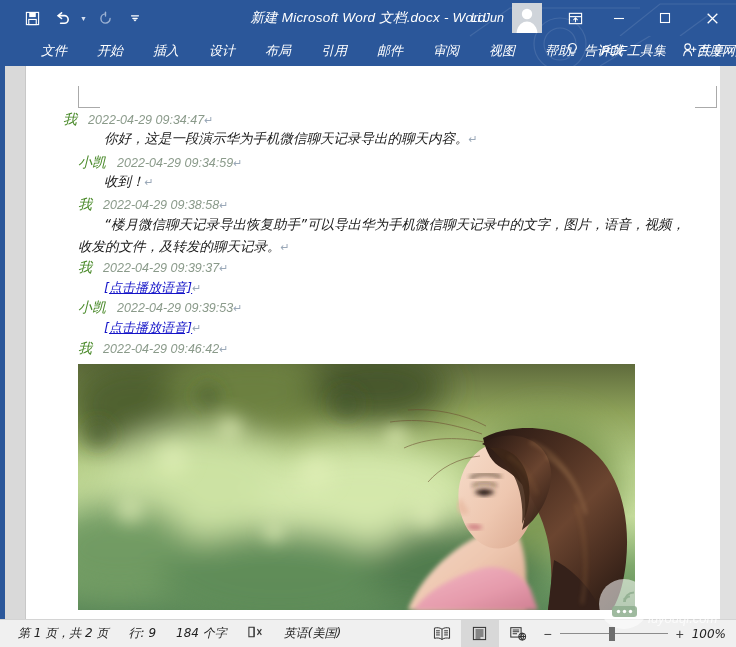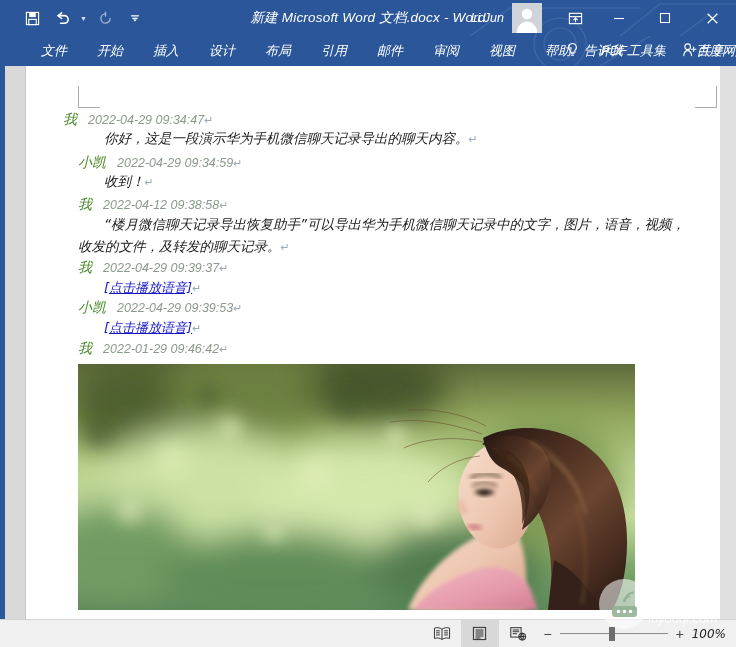--- a/index.html
+++ b/index.html
@@ -439,21 +439,21 @@
         <div class="row" style="left:52px; top:86px;">
           <span class="sender">小凯</span>
           <span class="ts">2022-04-29 09:34:59</span><span class="pilcrow">↵</span>
         </div>
         <div class="row body-line" style="left:78px; top:105px;">
           <span>收到！</span><span class="pilcrow">↵</span>
         </div>
 
         <div class="row" style="left:52px; top:128px;">
           <span class="sender">我</span>
-          <span class="ts">2022-04-12 09:38:58</span><span class="pilcrow">↵</span>
+          <span class="ts">2022-04-29 09:38:58</span><span class="pilcrow">↵</span>
         </div>
         <div class="row body-line" style="left:78px; top:148px;">
           <span>“楼月微信聊天记录导出恢复助手”可以导出华为手机微信聊天记录中的文字，图片，语音，视频，</span>
         </div>
         <div class="row body-line" style="left:52px; top:170px;">
           <span>收发的文件，及转发的聊天记录。</span><span class="pilcrow">↵</span>
         </div>
 
         <div class="row" style="left:52px; top:191px;">
           <span class="sender">我</span>
@@ -466,21 +466,21 @@
         <div class="row" style="left:52px; top:231px;">
           <span class="sender">小凯</span>
           <span class="ts">2022-04-29 09:39:53</span><span class="pilcrow">↵</span>
         </div>
         <div class="row" style="left:78px; top:251px;">
           <span class="vlink">[点击播放语音]</span><span class="pilcrow">↵</span>
         </div>
 
         <div class="row" style="left:52px; top:272px;">
           <span class="sender">我</span>
-          <span class="ts">2022-01-29 09:46:42</span><span class="pilcrow">↵</span>
+          <span class="ts">2022-04-29 09:46:42</span><span class="pilcrow">↵</span>
         </div>
       </div>
 
       <div class="photo">
         <svg width="557" height="246" viewBox="0 0 557 246" preserveAspectRatio="none">
           <defs>
             <linearGradient id="bgA" x1="0" y1="0" x2="0" y2="1">
               <stop offset="0%" stop-color="#5f6b3c"></stop>
               <stop offset="20%" stop-color="#8fa35b"></stop>
               <stop offset="42%" stop-color="#b9d18c"></stop>
@@ -615,20 +615,33 @@
         <path d="M28.5 24 a5.5 5.5 0 0 1 5.5 -5.5" stroke="#8fae8f" stroke-width="2.1" fill="none"></path>
         <path d="M28.5 24 a9.5 9.5 0 0 1 9.5 -9.5" stroke="#8fae8f" stroke-width="2.1" fill="none"></path>
         <path d="M28.5 24 L28.5 20" stroke="#8fae8f" stroke-width="2.1"></path>
       </g>
       <text x="48" y="28" font-family="DejaVu Sans, sans-serif" font-size="23" fill="#ffffff" opacity="0.92">路由器</text>
       <text x="52" y="45" font-family="Liberation Sans, sans-serif" font-size="13" fill="#ffffff" opacity="0.78">luyouqi.com</text>
     </svg>
   </div>
 
   <div class="statusbar">
+    <div class="sb-left">
+      <div class="sb-item">第 1 页，共 2 页</div>
+      <div class="sb-item">行: 9</div>
+      <div class="sb-item">184 个字</div>
+      <div class="sb-item">
+        <svg width="17" height="14" viewBox="0 0 18 14" fill="none" stroke="#333333" stroke-width="1.1">
+          <path d="M2 2 H7.5 V12 H2 Z"></path>
+          <path d="M7.5 2 V12"></path>
+          <path d="M11 4 L15.2 10 M15.2 4 L11 10" stroke-width="1.2"></path>
+        </svg>
+      </div>
+      <div class="sb-item">英语(美国)</div>
+    </div>
 
     <div class="sb-right">
       <div class="viewbtn">
         <svg width="18" height="15" viewBox="0 0 20 16" fill="none" stroke="#333333" stroke-width="1.1">
           <path d="M10 3.2 C7.5 1.4 4.4 1.2 1.6 2 V13.4 C4.4 12.6 7.5 12.8 10 14.6"></path>
           <path d="M10 3.2 C12.5 1.4 15.6 1.2 18.4 2 V13.4 C15.6 12.6 12.5 12.8 10 14.6"></path>
           <path d="M10 3.2 V14.6"></path>
           <path d="M3.4 5 H7.6 M3.4 7.3 H7.6 M3.4 9.6 H7.6"></path>
           <path d="M12.4 5 H16.6 M12.4 7.3 H16.6 M12.4 9.6 H16.6"></path>
         </svg>

